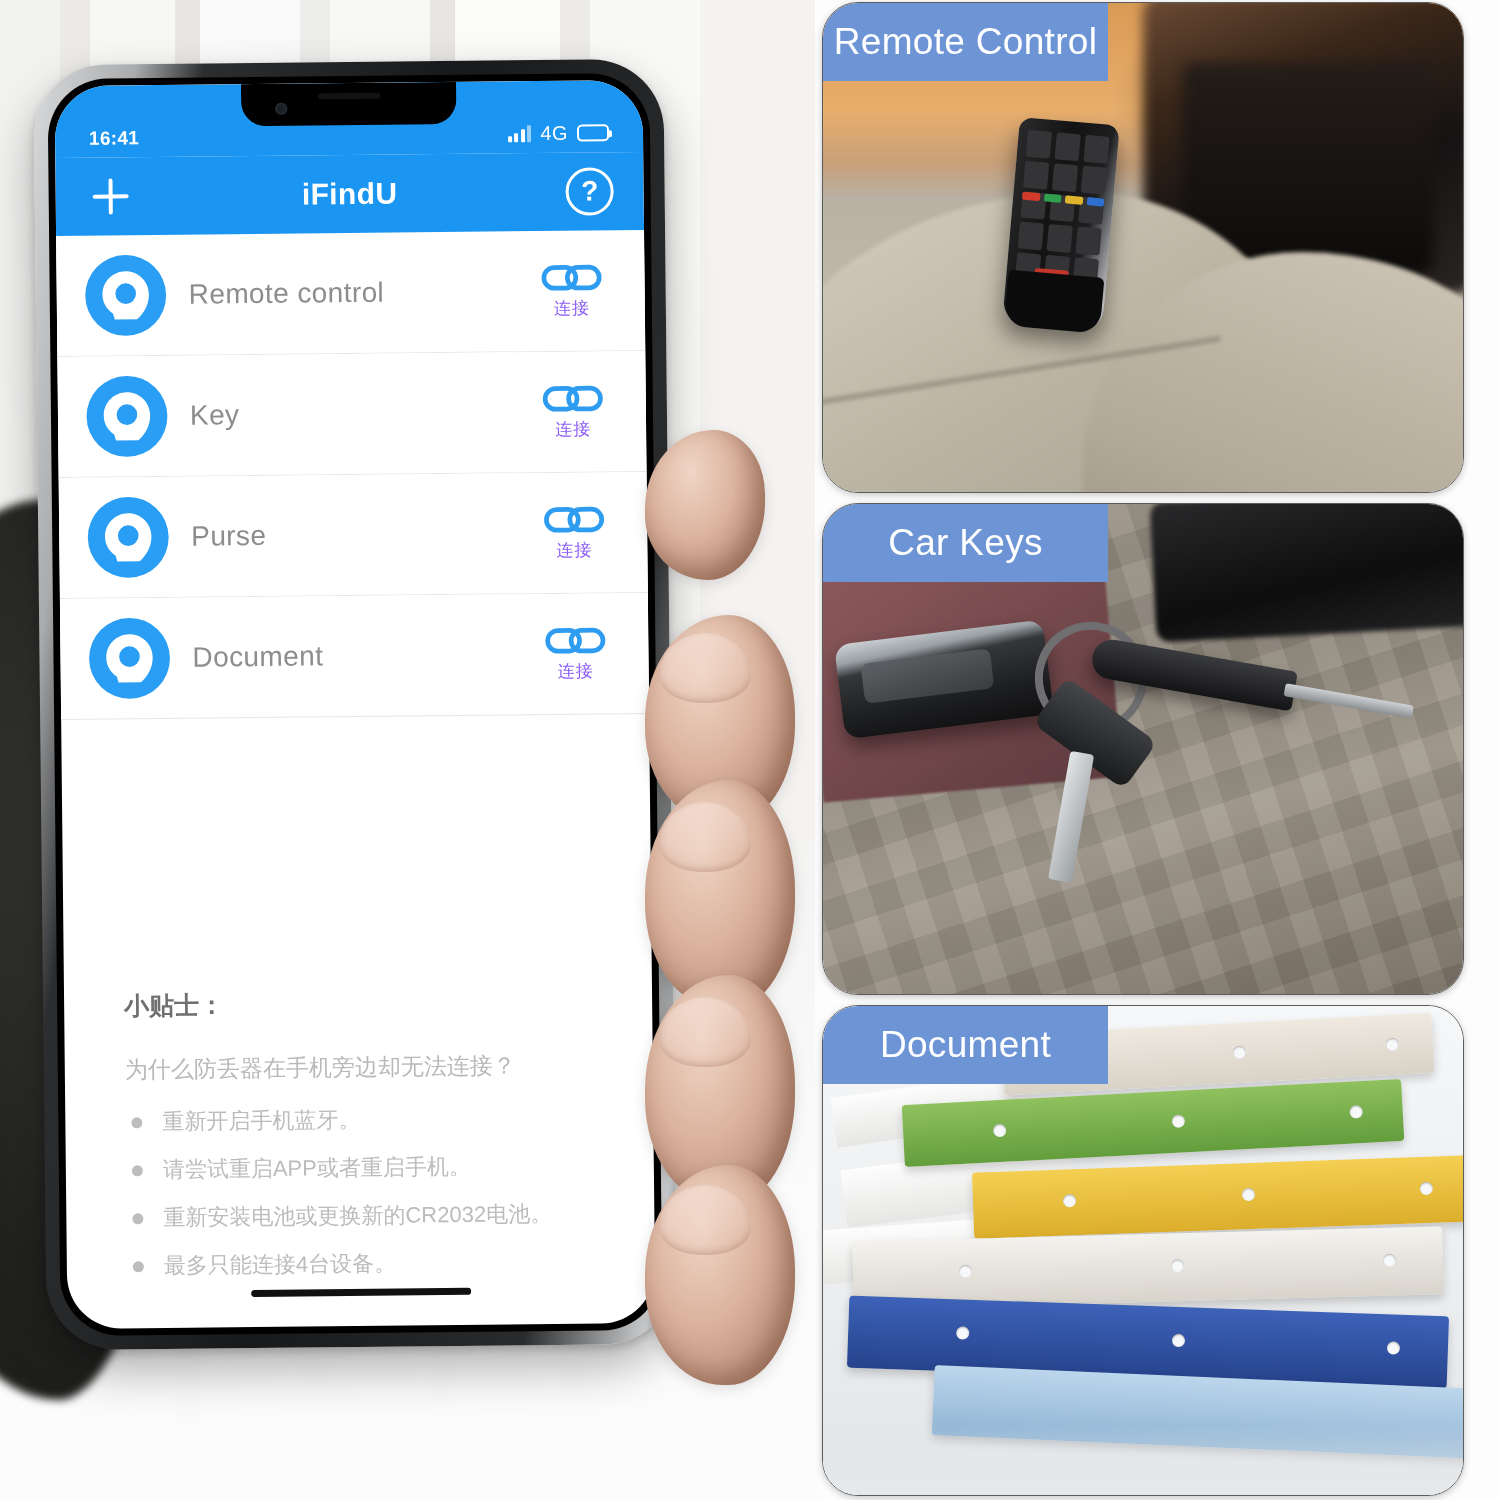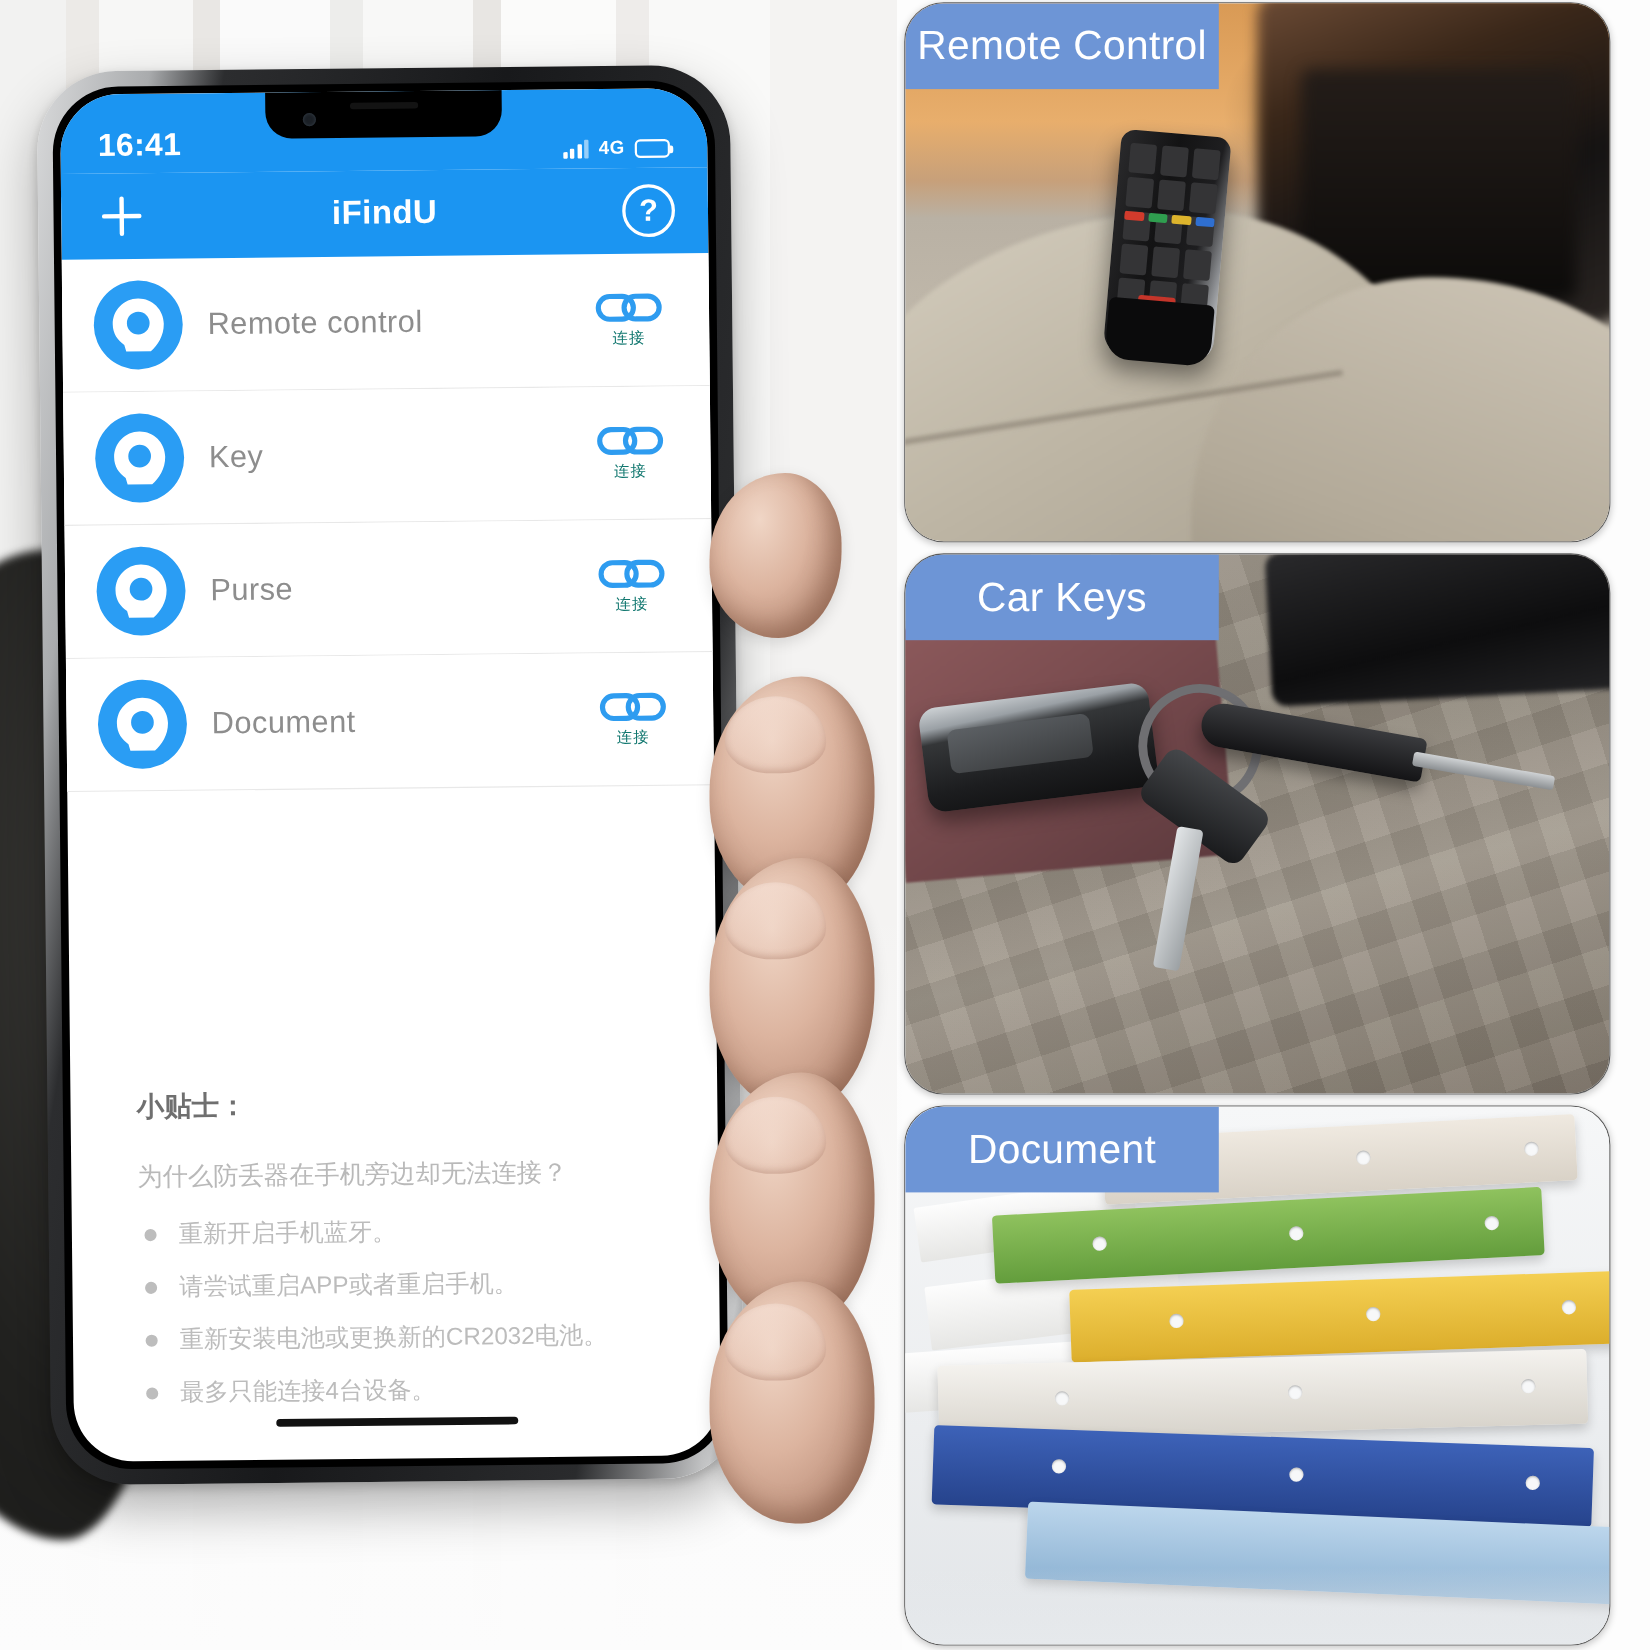--- a/index.html
+++ b/index.html
@@ -96,29 +96,29 @@
     background:#1b2026;box-shadow:inset 0 0 3px #39434d;
   }
 
   
   #statusbar{
     height:72px;background:#1b95f2;color:#fff;
     display:flex;align-items:flex-end;justify-content:space-between;
     padding:0 34px 8px 34px;box-sizing:border-box;flex:0 0 auto;
     position:relative;z-index:5;
   }
-  #clock{font-size:29px;font-weight:bold;letter-spacing:.3px;}
+  #clock{font-size:19px;font-weight:bold;letter-spacing:.3px;}
   #status-right{display:flex;align-items:center;gap:9px;}
   .sig{display:flex;align-items:flex-end;gap:2.5px;height:17px;}
   .sig i{display:block;width:4px;background:#fff;border-radius:1px;}
   .sig i:nth-child(1){height:6px;}
   .sig i:nth-child(2){height:9px;}
   .sig i:nth-child(3){height:13px;}
   .sig i:nth-child(4){height:17px;opacity:.55;}
-  #net-label{font-size:17px;font-weight:bold;letter-spacing:.5px;}
+  #net-label{font-size:20px;font-weight:normal;letter-spacing:.5px;}
   #battery{
     width:32px;height:17px;border:2px solid #fff;border-radius:5px;
     position:relative;box-sizing:border-box;padding:2px;
   }
   #battery:after{
     content:"";position:absolute;right:-5px;top:4px;width:3px;height:7px;
     background:#fff;border-radius:0 2px 2px 0;
   }
   #battery-fill{height:100%;width:30%;background:#fff;border-radius:2px;}
 
@@ -156,21 +156,21 @@
   }
   .dev-icon{width:86px;height:86px;flex:0 0 auto;margin-right:20px;}
   .dev-name{
     flex:1 1 auto;font-size:28px;color:#8d8d8d;letter-spacing:.4px;
   }
   .dev-action{
     width:78px;flex:0 0 auto;display:flex;flex-direction:column;
     align-items:center;gap:4px;cursor:pointer;
   }
   .chain{width:62px;height:30px;}
-  .conn-label{font-size:14px;color:#0f766e;letter-spacing:1px;}
+  .conn-label{font-size:17px;color:#8b5cf6;letter-spacing:1px;}
 
   
   #tips{
     padding:0 0 0 60px;margin-top:270px;box-sizing:border-box;
   }
   #tips-title{font-size:25px;color:#6f6f6f;font-weight:bold;margin-bottom:32px;}
   #tips-question{font-size:23px;color:#b9b9b9;margin-bottom:22px;}
   .tip-item{
     display:flex;align-items:flex-start;gap:20px;margin-bottom:18px;
     font-size:22px;color:#bcbcbc;padding-left:6px;

